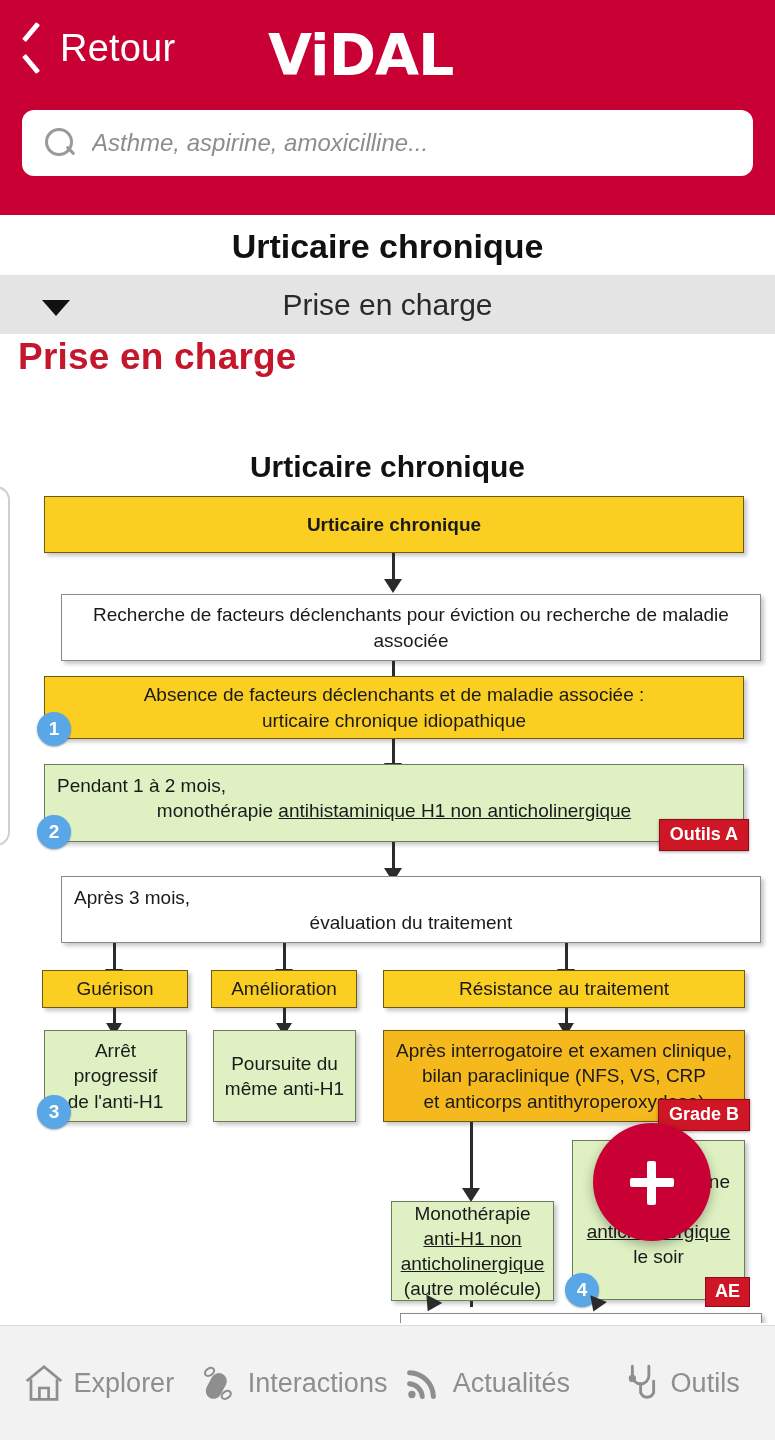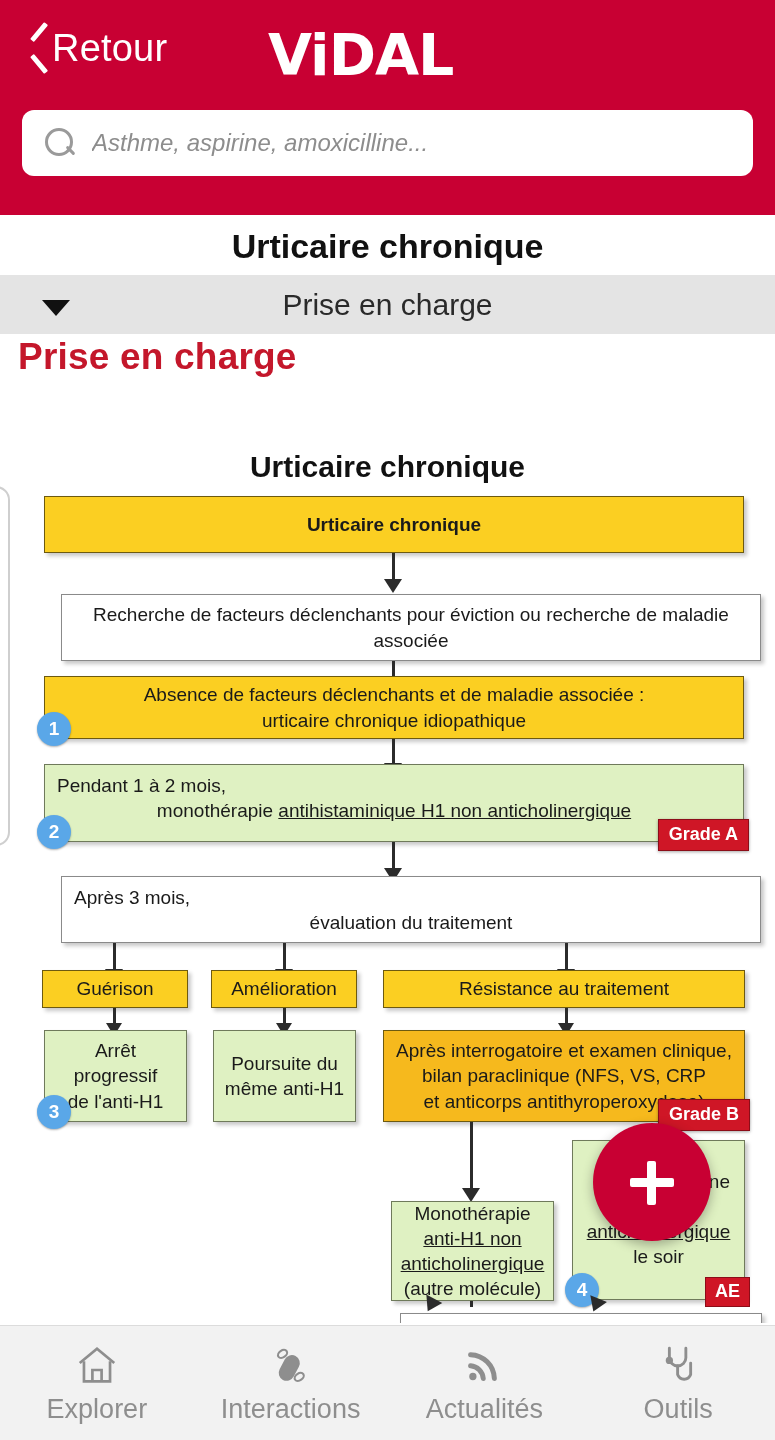--- a/index.html
+++ b/index.html
@@ -11,22 +11,22 @@
   }
   #app { position: relative; width: 775px; height: 1440px; background: #fff; }
 
   
   .header {
     position: absolute; top: 0; left: 0; width: 775px; height: 215px;
     background: #c80033;
   }
   .hdr-top { position: relative; height: 118px; }
   .back-btn {
-    position: absolute; left: 26px; top: 26px;
-    display: flex; align-items: center; 
+    position: absolute; left: 18px; top: 26px;
+    display: flex; align-items: center; gap: 16px;
     cursor: pointer;
   }
   .chev-left {
     width: 26px; height: 44px; position: relative;
   }
   .chev-left::before, .chev-left::after {
     content: ""; position: absolute; left: 6px; width: 22px; height: 5px;
     background: #fff; border-radius: 1px;
   }
   .chev-left::before { top: 12px; transform: rotate(-50deg); transform-origin: left center; }
@@ -163,21 +163,21 @@
   .fab::before { left: 37px; top: 55px; width: 44px; height: 9px; }
   .fab::after  { left: 54px; top: 38px; width: 9px;  height: 44px; }
 
   
   .bottom-nav {
     position:absolute; left:0; bottom:0; width: 775px; height: 115px;
     background: #f2f2f2; border-top: 1px solid #dcdcdc;
     display:flex; z-index: 60;
   }
   .nav-item {
-    flex: 1; display:flex; flex-direction: column;
+    flex: 1; display:flex; flex-direction: row;
     align-items:center; justify-content:center; gap: 6px; cursor: pointer;
   }
   .nav-label { font-size: 27px; color: #8e8e8e; }
   .nav-ico { width: 48px; height: 46px; color: #8e8e8e; }
   .nav-ico svg { width: 100%; height: 100%; display:block; }
 </style>
 </head>
 <body>
 
 <div id="app">
@@ -230,21 +230,21 @@
     </div>
     <div class="vline" style="left:392px; top:341px; height:26px;"></div>
     <div class="arrow-dn" style="left:384px; top:365px;"></div>
 
     <div class="node green" style="left:44px; top:366px; width:700px; height:78px; flex-direction:column; align-items:flex-start; justify-content:flex-start; padding:8px 12px;">
       <div class="left-align">Pendant 1 à 2 mois,</div>
       <div style="width:100%; text-align:center;">
         <span>monothérapie </span><span class="u">antihistaminique H1 non anticholinergique</span>
       </div>
       <span class="badge-num" style="left:-8px; bottom:-8px;">2</span>
-      <span class="badge-grade">Grade A</span>
+      <span class="badge-grade">Outils A</span>
     </div>
     <div class="vline" style="left:392px; top:444px; height:28px;"></div>
     <div class="arrow-dn" style="left:384px; top:470px;"></div>
 
     <div class="node white" style="left:44px; top:478px; width:700px; height:67px; flex-direction:column; align-items:flex-start; justify-content:flex-start; padding:8px 12px;">
       <div class="left-align">Après 3 mois,</div>
       <div style="width:100%; text-align:center;">évaluation du traitement</div>
     </div>
 
     <div class="vline" style="left:113px; top:545px; height:28px;"></div>

